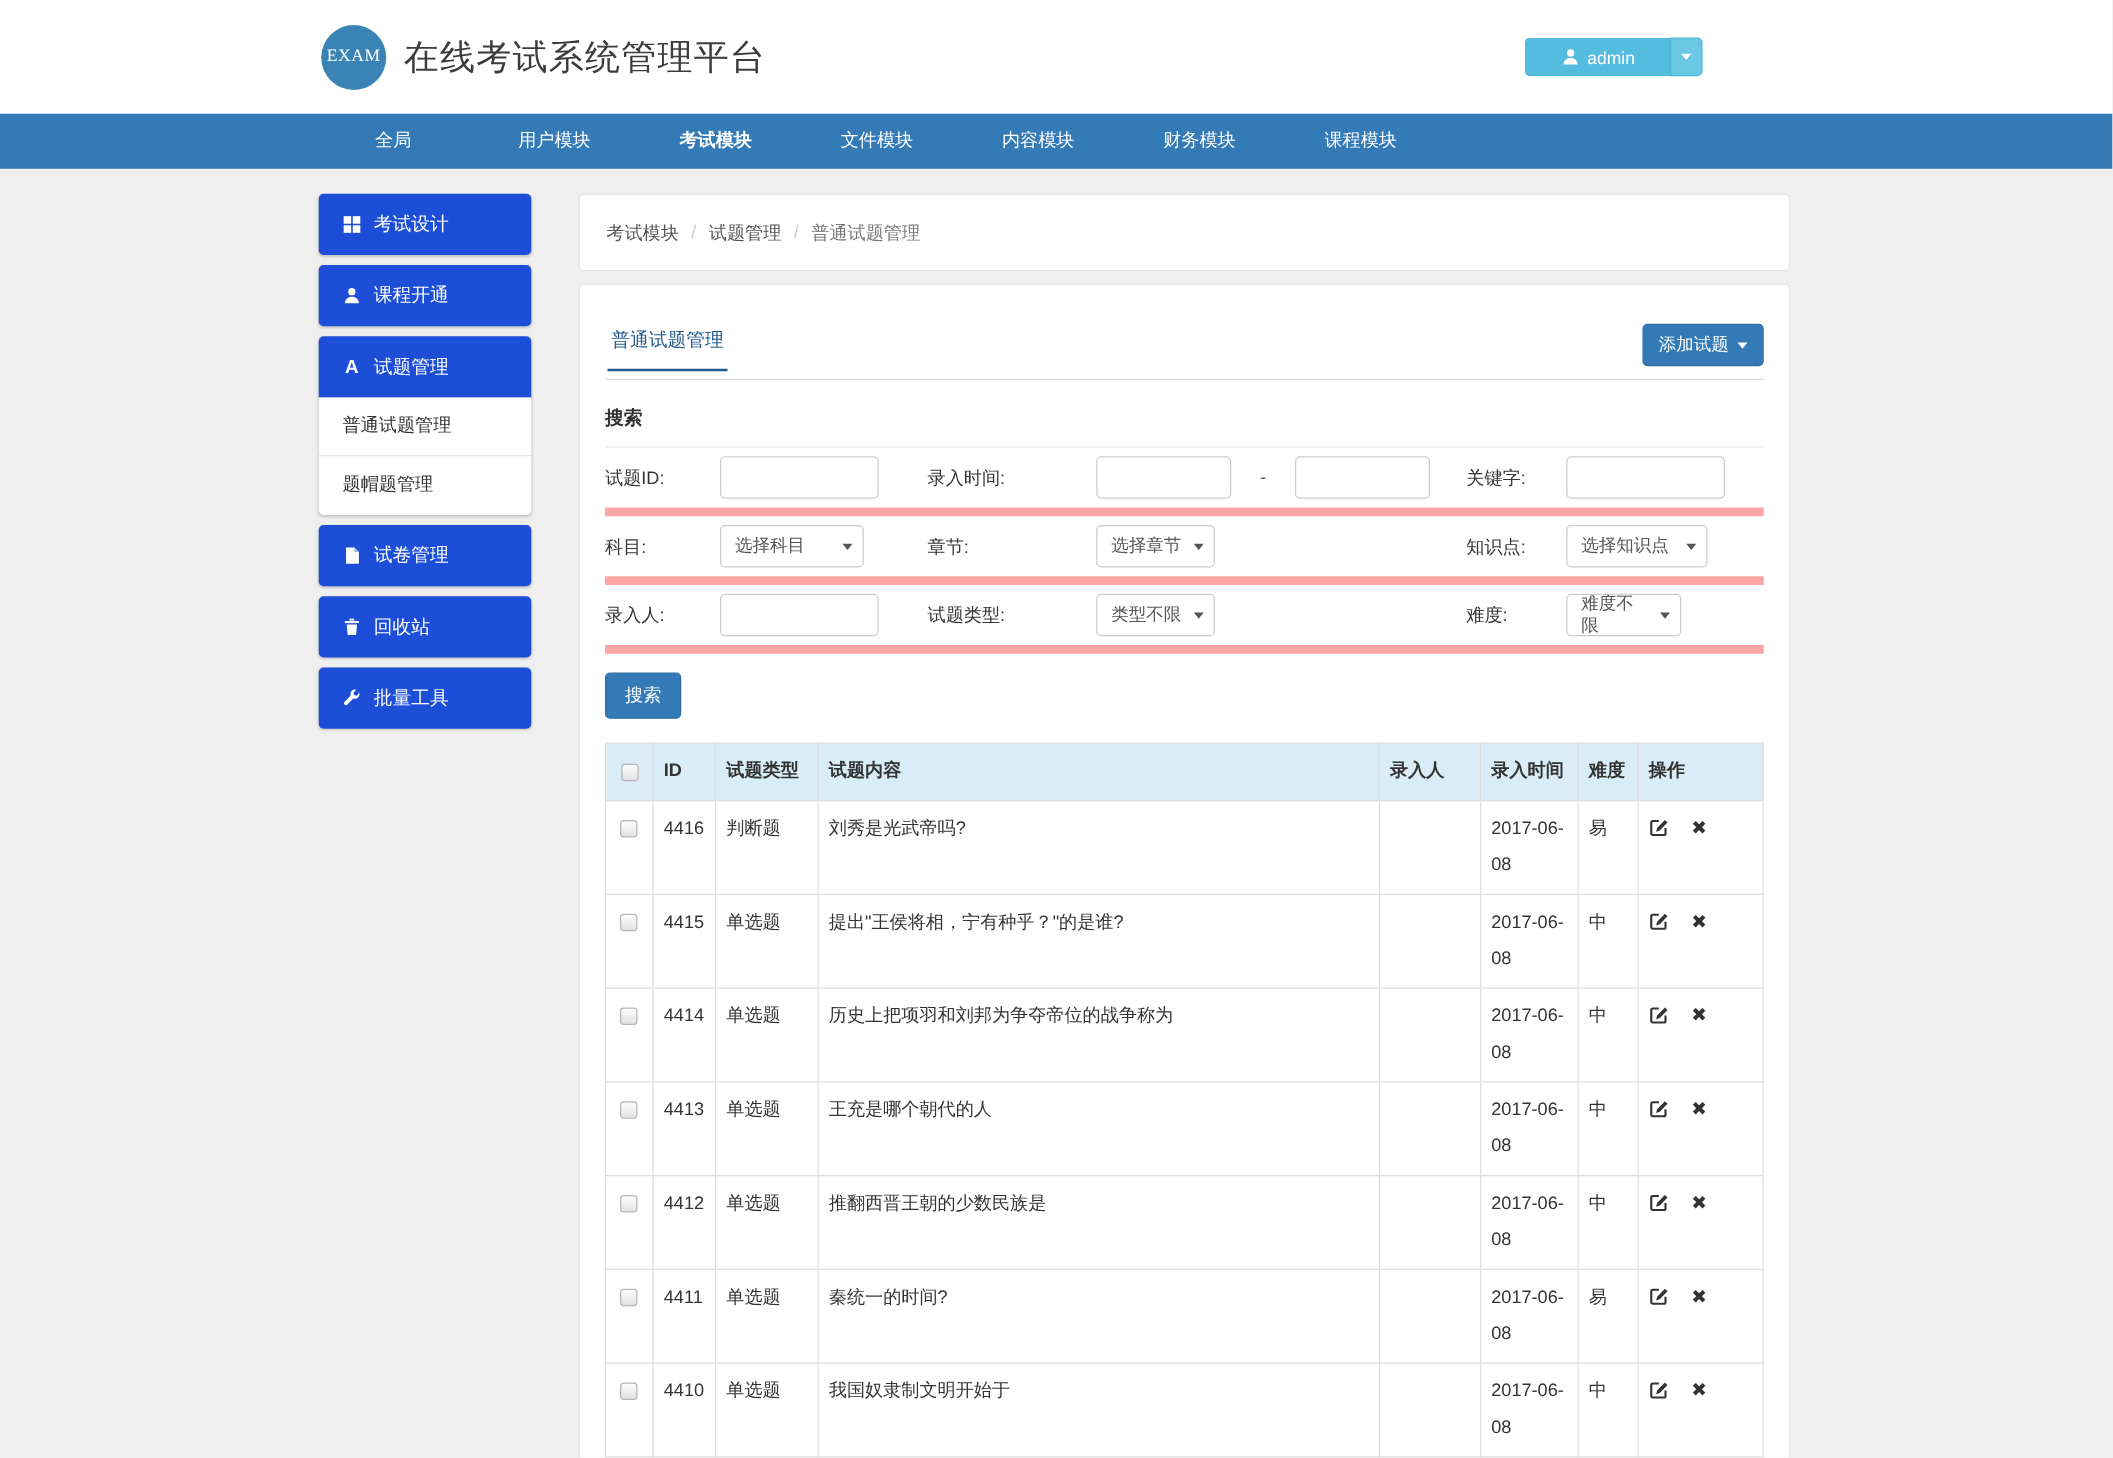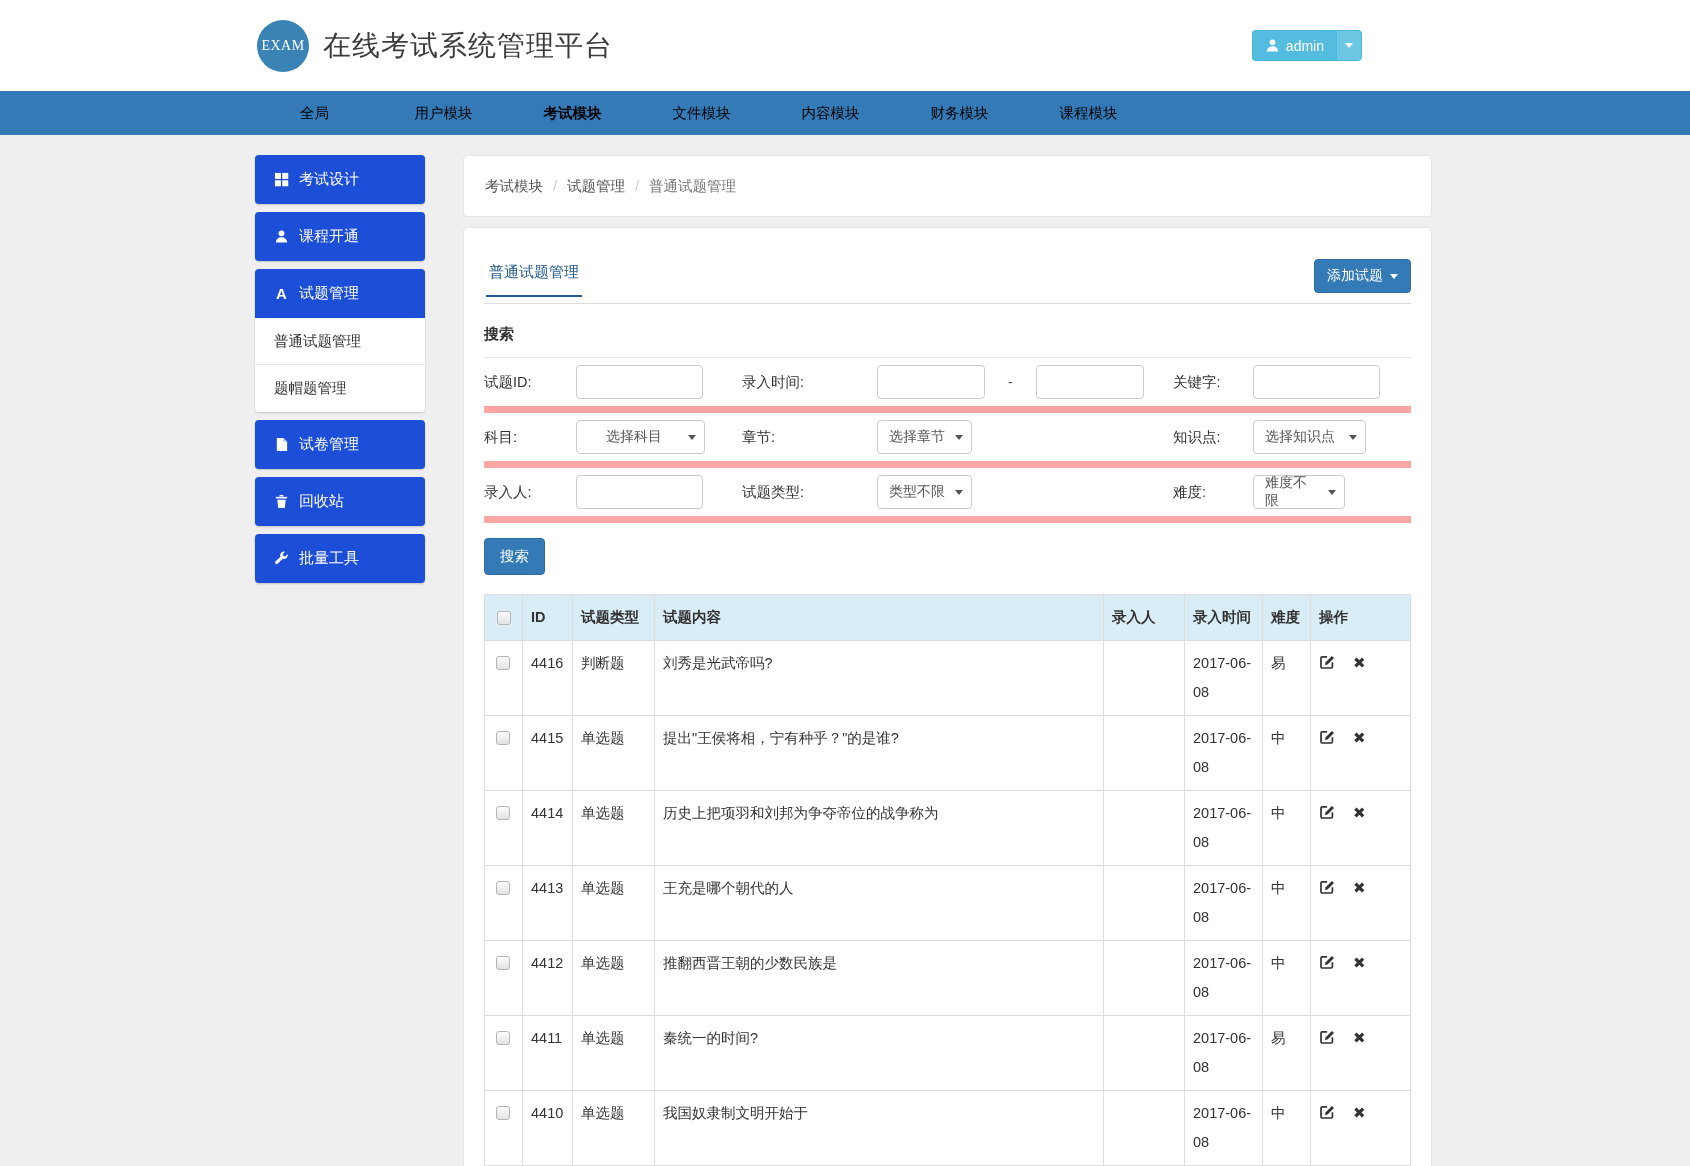--- a/index.html
+++ b/index.html
@@ -13,28 +13,28 @@
   
   .topbar { height:91px; background:#fff; display:flex; align-items:center; justify-content:space-between;
             padding:0 328px 0 257px; }
   .brand { display:flex; align-items:center; }
   .logo { width:52px; height:52px; border-radius:50%; background:#3a84b5; color:#ffffff;
           display:flex; align-items:center; justify-content:center;
           font-family:"Liberation Serif","DejaVu Serif",serif; font-size:14px; letter-spacing:.5px;text-align:right; }
   .app-title { font-size:28px; font-weight:400; color:#3c3c3c; margin-left:14px; letter-spacing:1px; }
   .user-group { display:flex; height:31px; }
   .user-main { display:flex; align-items:center; gap:6px; background:#53bcdf; border:1px solid #46b8da;
-               border-right:none; border-radius:4px 0 0 4px; color:#fff; padding:0 12px; font-size:14px; cursor:pointer; }
+               border-right:none; border-radius:4px 0 0 4px; color:#fff; padding:0 28px; font-size:14px; cursor:pointer; }
   .user-caret { width:26px; background:#6cc7e5; border:1px solid #46b8da; border-radius:0 4px 4px 0;
                 display:flex; align-items:center; justify-content:center; cursor:pointer; }
   .caret { display:inline-block; width:0; height:0; border-left:4px solid transparent;
            border-right:4px solid transparent; border-top:5px solid #fff; }
   
   .navbar { height:44px; background:#337ab7; display:flex; padding-left:250px; }
-  .nav-item { width:129px; text-align:center; line-height:44px; color:#000000; font-size:14.5px; cursor:pointer; }
+  .nav-item { width:129px; text-align:center; line-height:44px; color:#ffffff; font-size:14.5px; cursor:pointer; }
   .nav-item.active { font-weight:bold; }
   
   .layout { display:flex; padding-left:255px; margin-top:20px; gap:38px; align-items:flex-start; }
   .sidebar { width:170px; flex:none; }
   .side-group { margin-bottom:8px; border-radius:4px; }
   .side-btn { height:49px; background:#1d4ed8; border-radius:4px; display:flex; align-items:center;
               padding-left:18px; color:#fff; font-size:15px; cursor:pointer; box-shadow:0 1px 2px rgba(0,0,0,.18); }
   .side-btn.has-sub { border-radius:4px 4px 0 0; }
   .side-icon { width:17px; margin-right:9px; display:flex; align-items:center; justify-content:center;
                font-weight:bold; font-size:15px; }
@@ -234,21 +234,21 @@
         </div>
         <div class="fg fg3">
           <span class="fl3">关键字:</span>
           <input class="t-input w127" value="" style="">
         </div>
       </div>
 
       <div class="form-row">
         <div class="fg fg1">
           <span class="fl1">科目:</span>
-          <div class="sel" style="width:129px;justify-content:center;">
+          <div class="sel" style="width:115px;">
             <span>选择科目</span>
             <span class="sel-caret"></span>
           </div>
         </div>
         <div class="fg fg2">
           <span class="fl2">章节:</span>
           <div class="sel" style="width:95px;">
             <span>选择章节</span>
             <span class="sel-caret"></span>
           </div>

